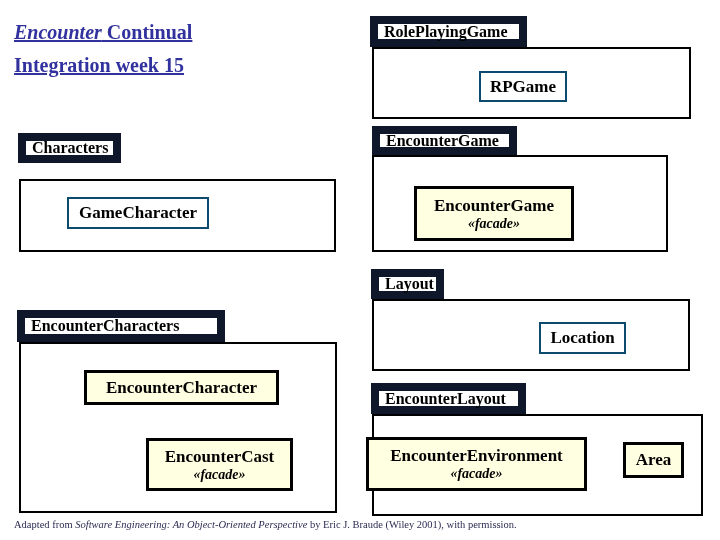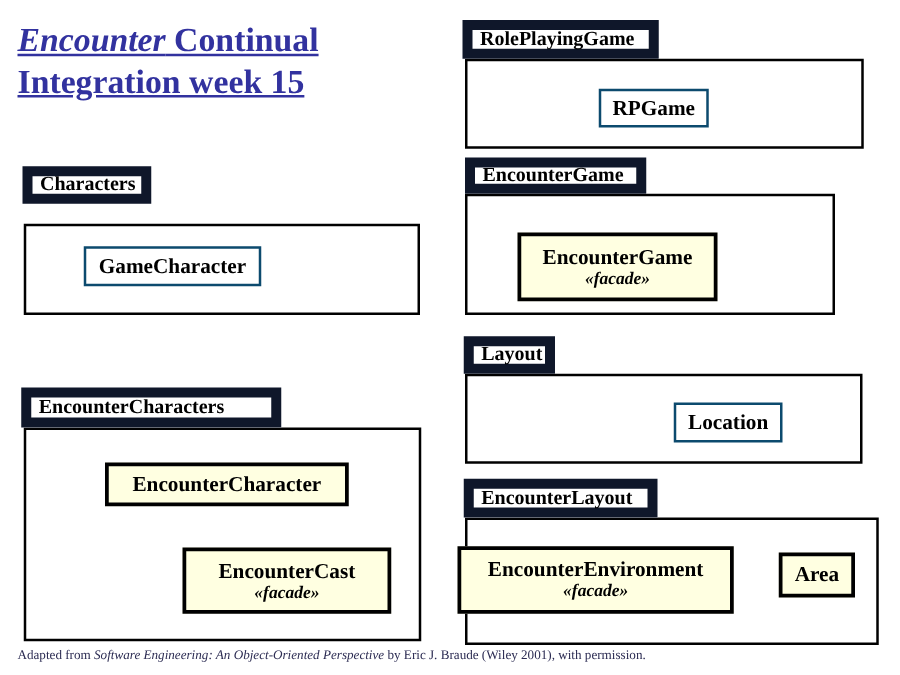--- a/index.html
+++ b/index.html
@@ -11,21 +11,21 @@
     font-family: "Liberation Serif", "DejaVu Serif", serif;
     overflow: hidden;
   }
 
   
   .title {
     position: absolute;
     left: 14px;
     top: 16px;
     width: 330px;
-    font-size: 27px;
+    font-size: 20px;
     font-weight: bold;
     color: #32329F;
     line-height: 33px;
   }
   .title .tl { text-decoration: underline; display: inline; }
   .title em { font-style: italic; }
 
   
   .pkg-tab {
     position: absolute;
@@ -124,21 +124,21 @@
 
   <div class="pkg-tab" style="left:371px; top:269px; width:73px; height:30px;">Layout</div>
   <div class="pkg-body" style="left:372px; top:299px; width:318px; height:72px;"></div>
   <div class="cls" style="left:539px; top:322px; width:87px; height:32px;">Location</div>
 
   <div class="pkg-tab" style="left:17px; top:310px; width:208px; height:32px;">EncounterCharacters</div>
   <div class="pkg-body" style="left:19px; top:342px; width:318px; height:171px;"></div>
   <div class="facade" style="left:84px; top:370px; width:195px; height:35px;">
     <span class="cname">EncounterCharacter</span>
   </div>
-  <div class="facade" style="left:146px; top:438px; width:167px; height:53px;">
+  <div class="facade" style="left:146px; top:438px; width:147px; height:53px;">
     <span class="cname">EncounterCast</span>
     <span class="stereo">«facade»</span>
   </div>
 
   <div class="pkg-tab" style="left:371px; top:383px; width:155px; height:31px;">EncounterLayout</div>
   <div class="pkg-body" style="left:372px; top:414px; width:331px; height:102px;"></div>
   <div class="facade" style="left:366px; top:437px; width:221px; height:54px;">
     <span class="cname">EncounterEnvironment</span>
     <span class="stereo">«facade»</span>
   </div>

